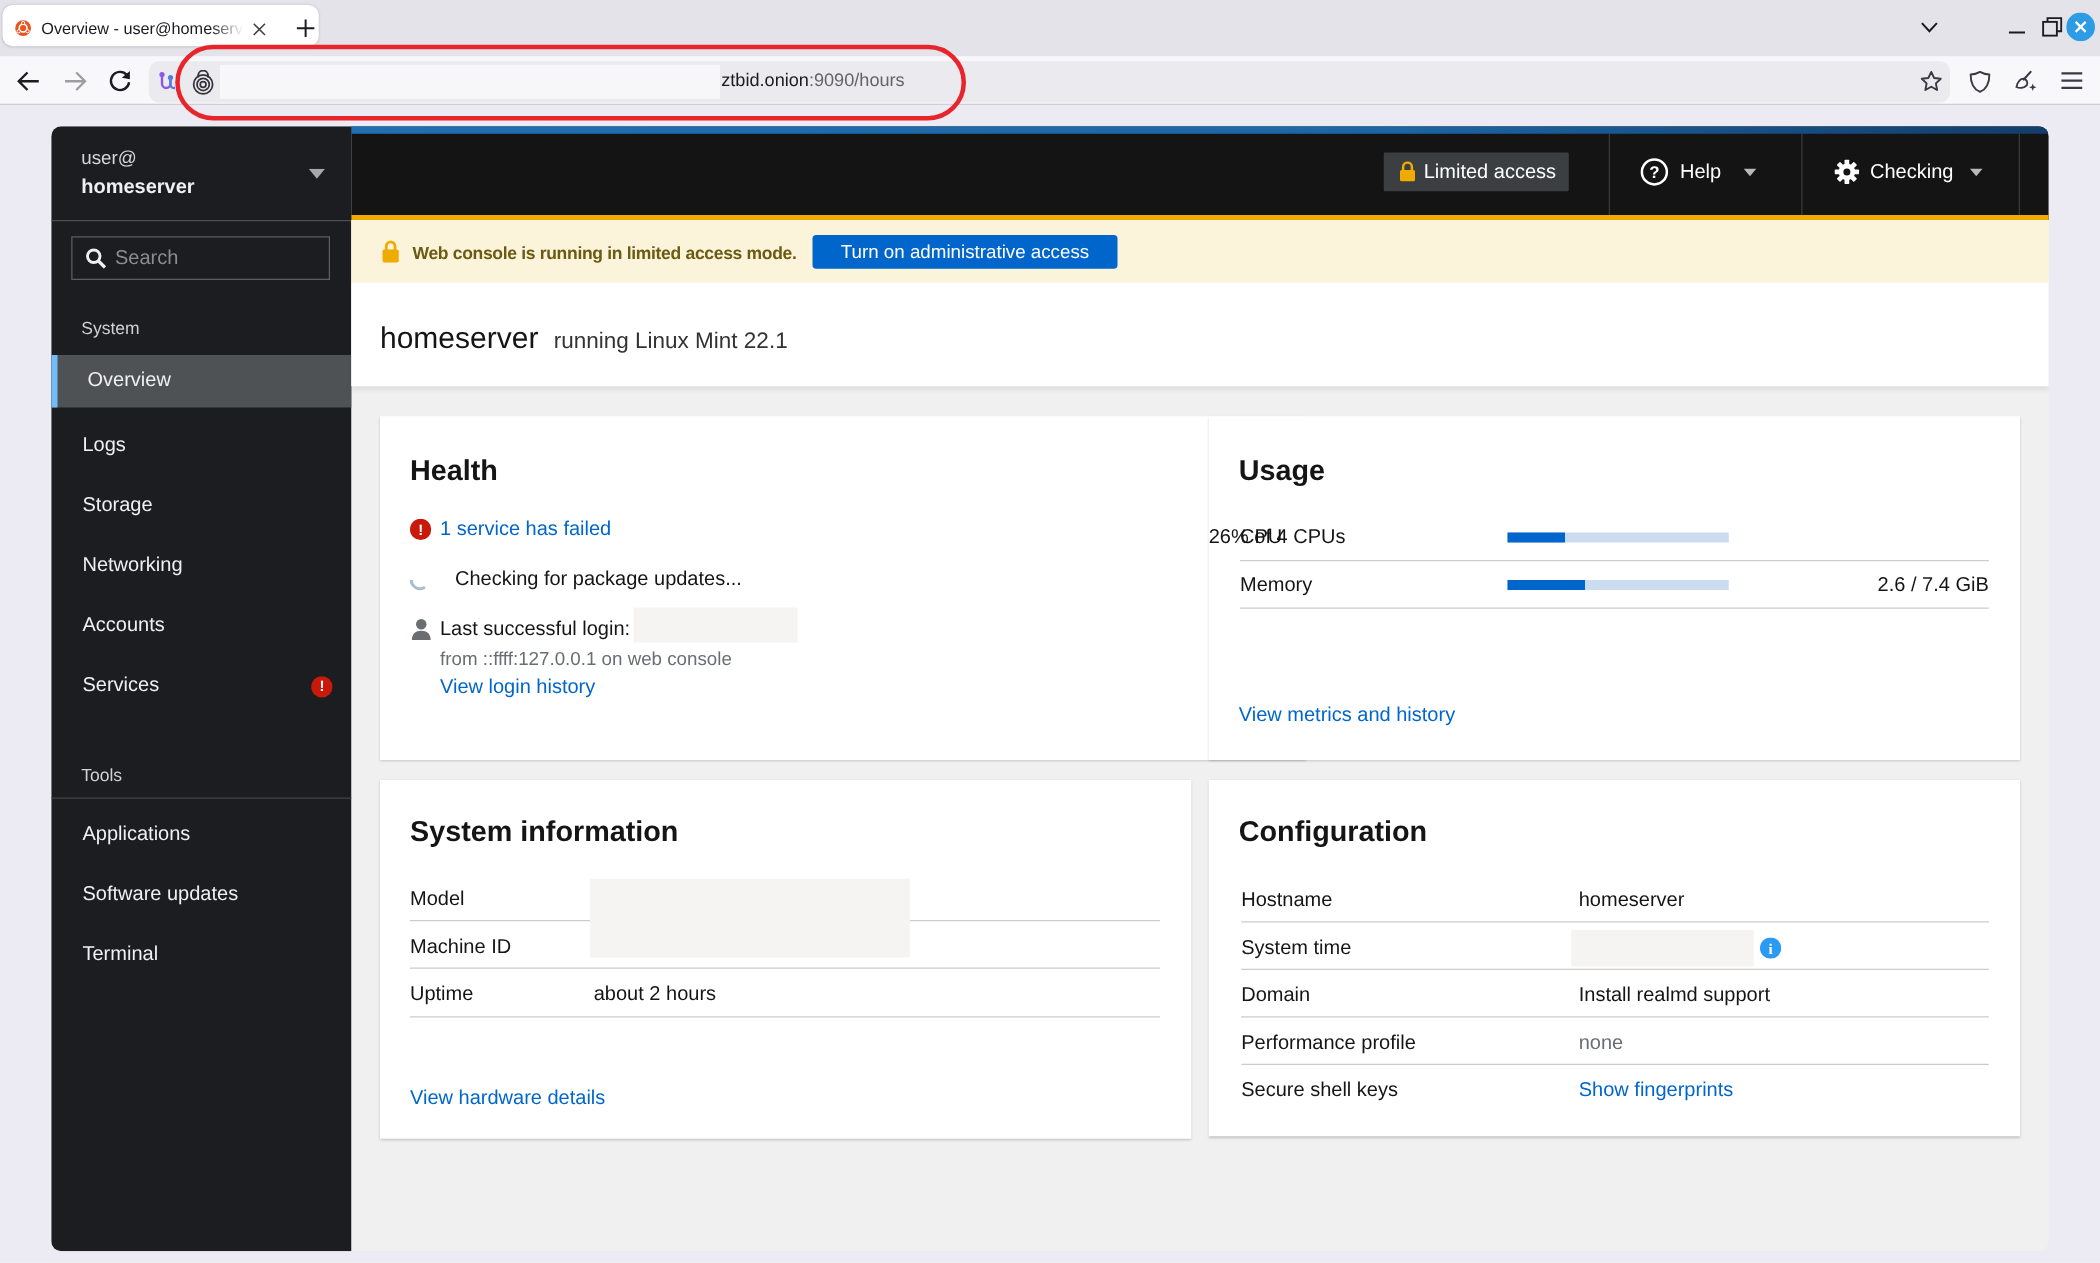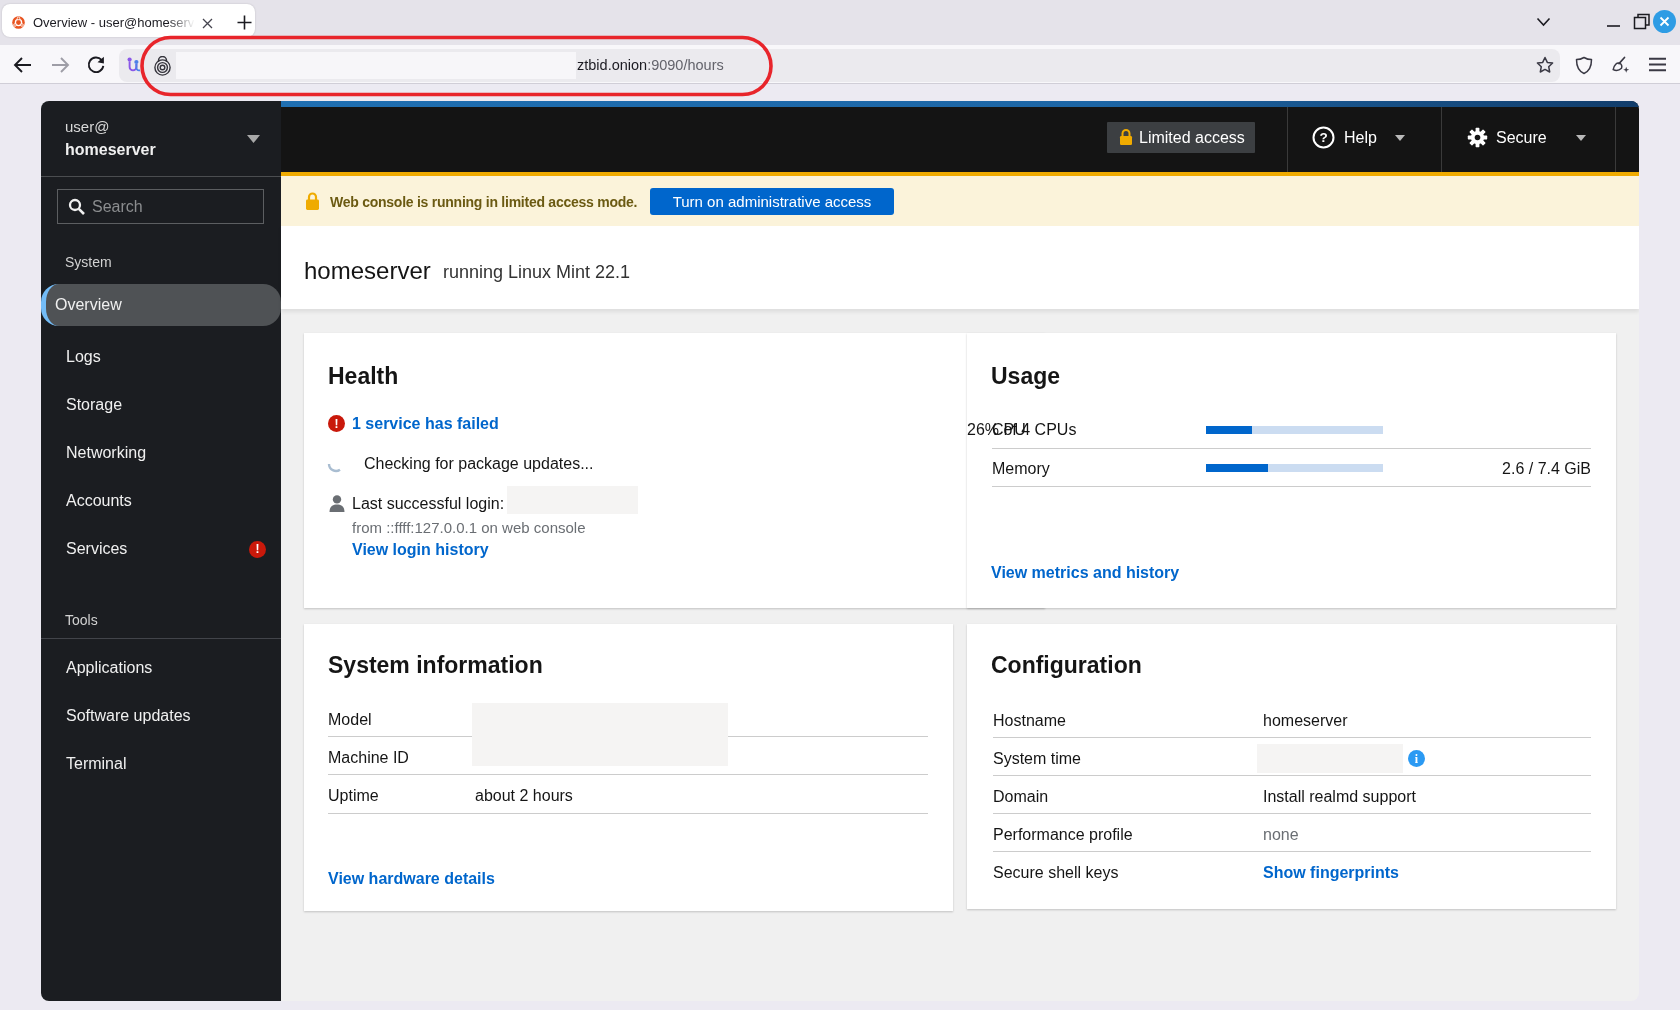--- a/index.html
+++ b/index.html
@@ -25,34 +25,34 @@
   #masthead { position:absolute; left:240px; top:0; width:1358px; height:75px; background:#141414; border-bottom:4px solid #f0ab00; }
   #mastblue { position:absolute; left:0; top:0; width:1358px; height:6px; background:linear-gradient(to right,#1f6fb2,#1d66a6 60%,#123d6b); }
   .mastsep { position:absolute; top:6px; height:65px; width:1px; background:#3a3a3a; }
   .masttext { position:absolute; color:#fff; font-size:16px; height:71px; line-height:73px; top:0; }
   .mastcaret { position:absolute; width:0; height:0; border-left:5.5px solid transparent; border-right:5.5px solid transparent; border-top:6px solid #b9b9b9; top:34px; }
 
   
   #sidebar { position:absolute; left:0; top:0; width:240px; height:900px; background:#1b1d21; }
   .sbtext { position:absolute; left:24px; color:#f0f0f0; }
   .navitem { position:absolute; left:0; width:240px; height:42px; line-height:42px; color:#f0f0f0; font-size:16px; padding-left:25px; }
-  .navsel { background:#4f5255; border-left:5px solid #73bcf7; padding-left:9px;border-radius:18px; }
+  .navsel { background:#4f5255; border-left:5px solid #73bcf7; padding-left:24px; }
   .navlabel { position:absolute; left:24px; width:200px; color:#d2d2d2; font-size:14px; }
 
   
   #banner { position:absolute; left:240px; top:75px; width:1580px; height:50px; background:#fbf3da; }
   #bannerbtn { position:absolute; left:369px; top:12px; width:244px; height:27px; background:#0066cc; color:#fff; border-radius:3px; font-size:15px; text-align:center; line-height:27px; }
 
   
   #pagehead { position:absolute; left:240px; top:125px; width:1358px; height:83px; background:#fff; box-shadow:0 3px 4px rgba(3,3,3,.08); }
 
   
   .card { position:absolute; background:#fff; box-shadow:0 1px 2px rgba(3,3,3,.2); }
   .cardtitle { position:absolute; left:24px; font-size:23px; font-weight:700; color:#151515; }
-  .link { color:#0066cc; font-size:16px; text-decoration:none;font-weight:bold; }
+  .link { color:#0066cc; font-size:16px; text-decoration:none; }
   .trow { position:absolute; font-size:16px; color:#151515; }
   .tline { position:absolute; height:1px; background:#ccc; }
   .grey { color:#6a6e73; }
 </style>
 </head>
 <body>
 
 <div id="tabbar"></div>
 <div id="tab">
   <svg class="abs" style="left:10px;top:12px" width="13" height="13" viewBox="0 0 13 13">
@@ -160,21 +160,21 @@
       <circle cx="11.5" cy="11.5" r="6.6"></circle>
       <g>
         <rect x="9.6" y="1.8" width="3.8" height="19.4" rx="0.6"></rect>
         <rect x="9.6" y="1.8" width="3.8" height="19.4" rx="0.6" transform="rotate(45 11.5 11.5)"></rect>
         <rect x="9.6" y="1.8" width="3.8" height="19.4" rx="0.6" transform="rotate(90 11.5 11.5)"></rect>
         <rect x="9.6" y="1.8" width="3.8" height="19.4" rx="0.6" transform="rotate(135 11.5 11.5)"></rect>
       </g>
       <circle cx="11.5" cy="11.5" r="2.8" fill="#141414"></circle>
     </g>
   </svg>
-  <div class="masttext" style="left:1455px">Secure</div>
+  <div class="masttext" style="left:1455px">Checking</div>
   <div class="mastcaret" style="left:1535px"></div>
   <div class="mastsep" style="left:1574px"></div>
   <div id="sidebar">
     <div class="sbtext" style="top:17px;font-size:15px;color:#d8d8d8">user@</div>
     <div class="sbtext" style="top:40px;font-size:16px;font-weight:700">homeserver</div>
     <svg class="abs" style="left:206px;top:34px" width="13" height="8" viewBox="0 0 13 8">
         <path d="M0 0 H13 L6.5 8 Z" fill="#a8a8a8"></path>
       </svg>
     <div class="abs" style="left:0;top:75px;width:240px;height:1px;background:#4b4d50"></div>
     <div class="abs" style="left:16px;top:88px;width:207px;height:35px;border:1px solid #5c5e61;background:#1b1d21"></div>

